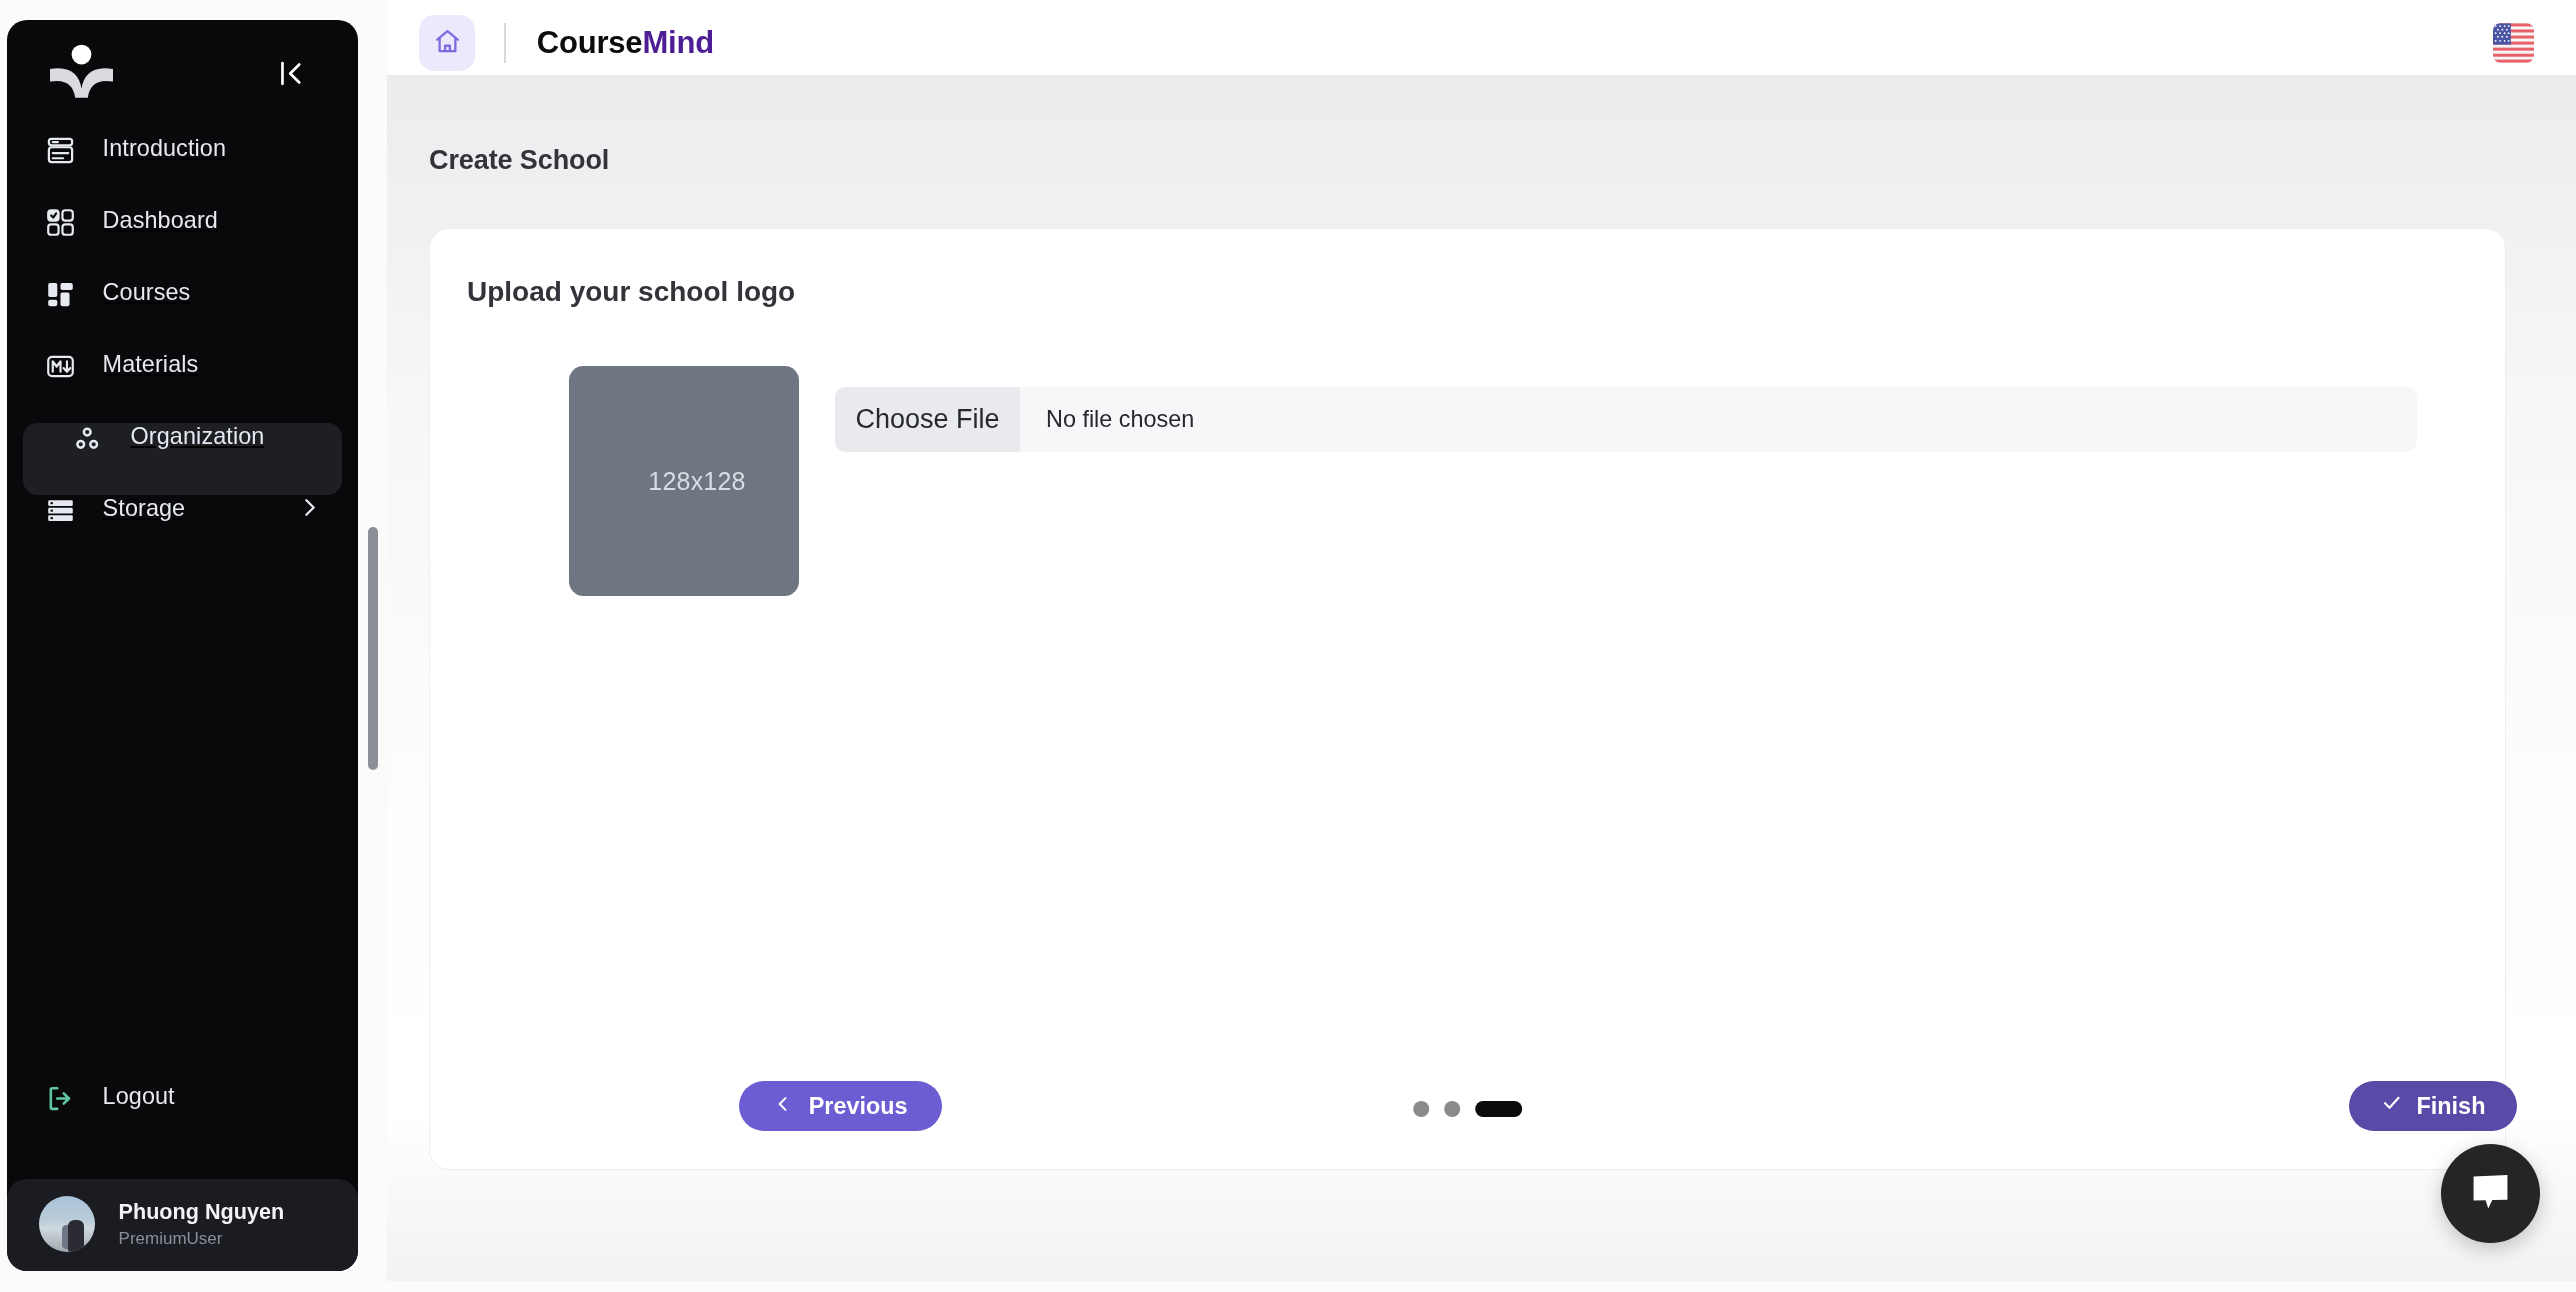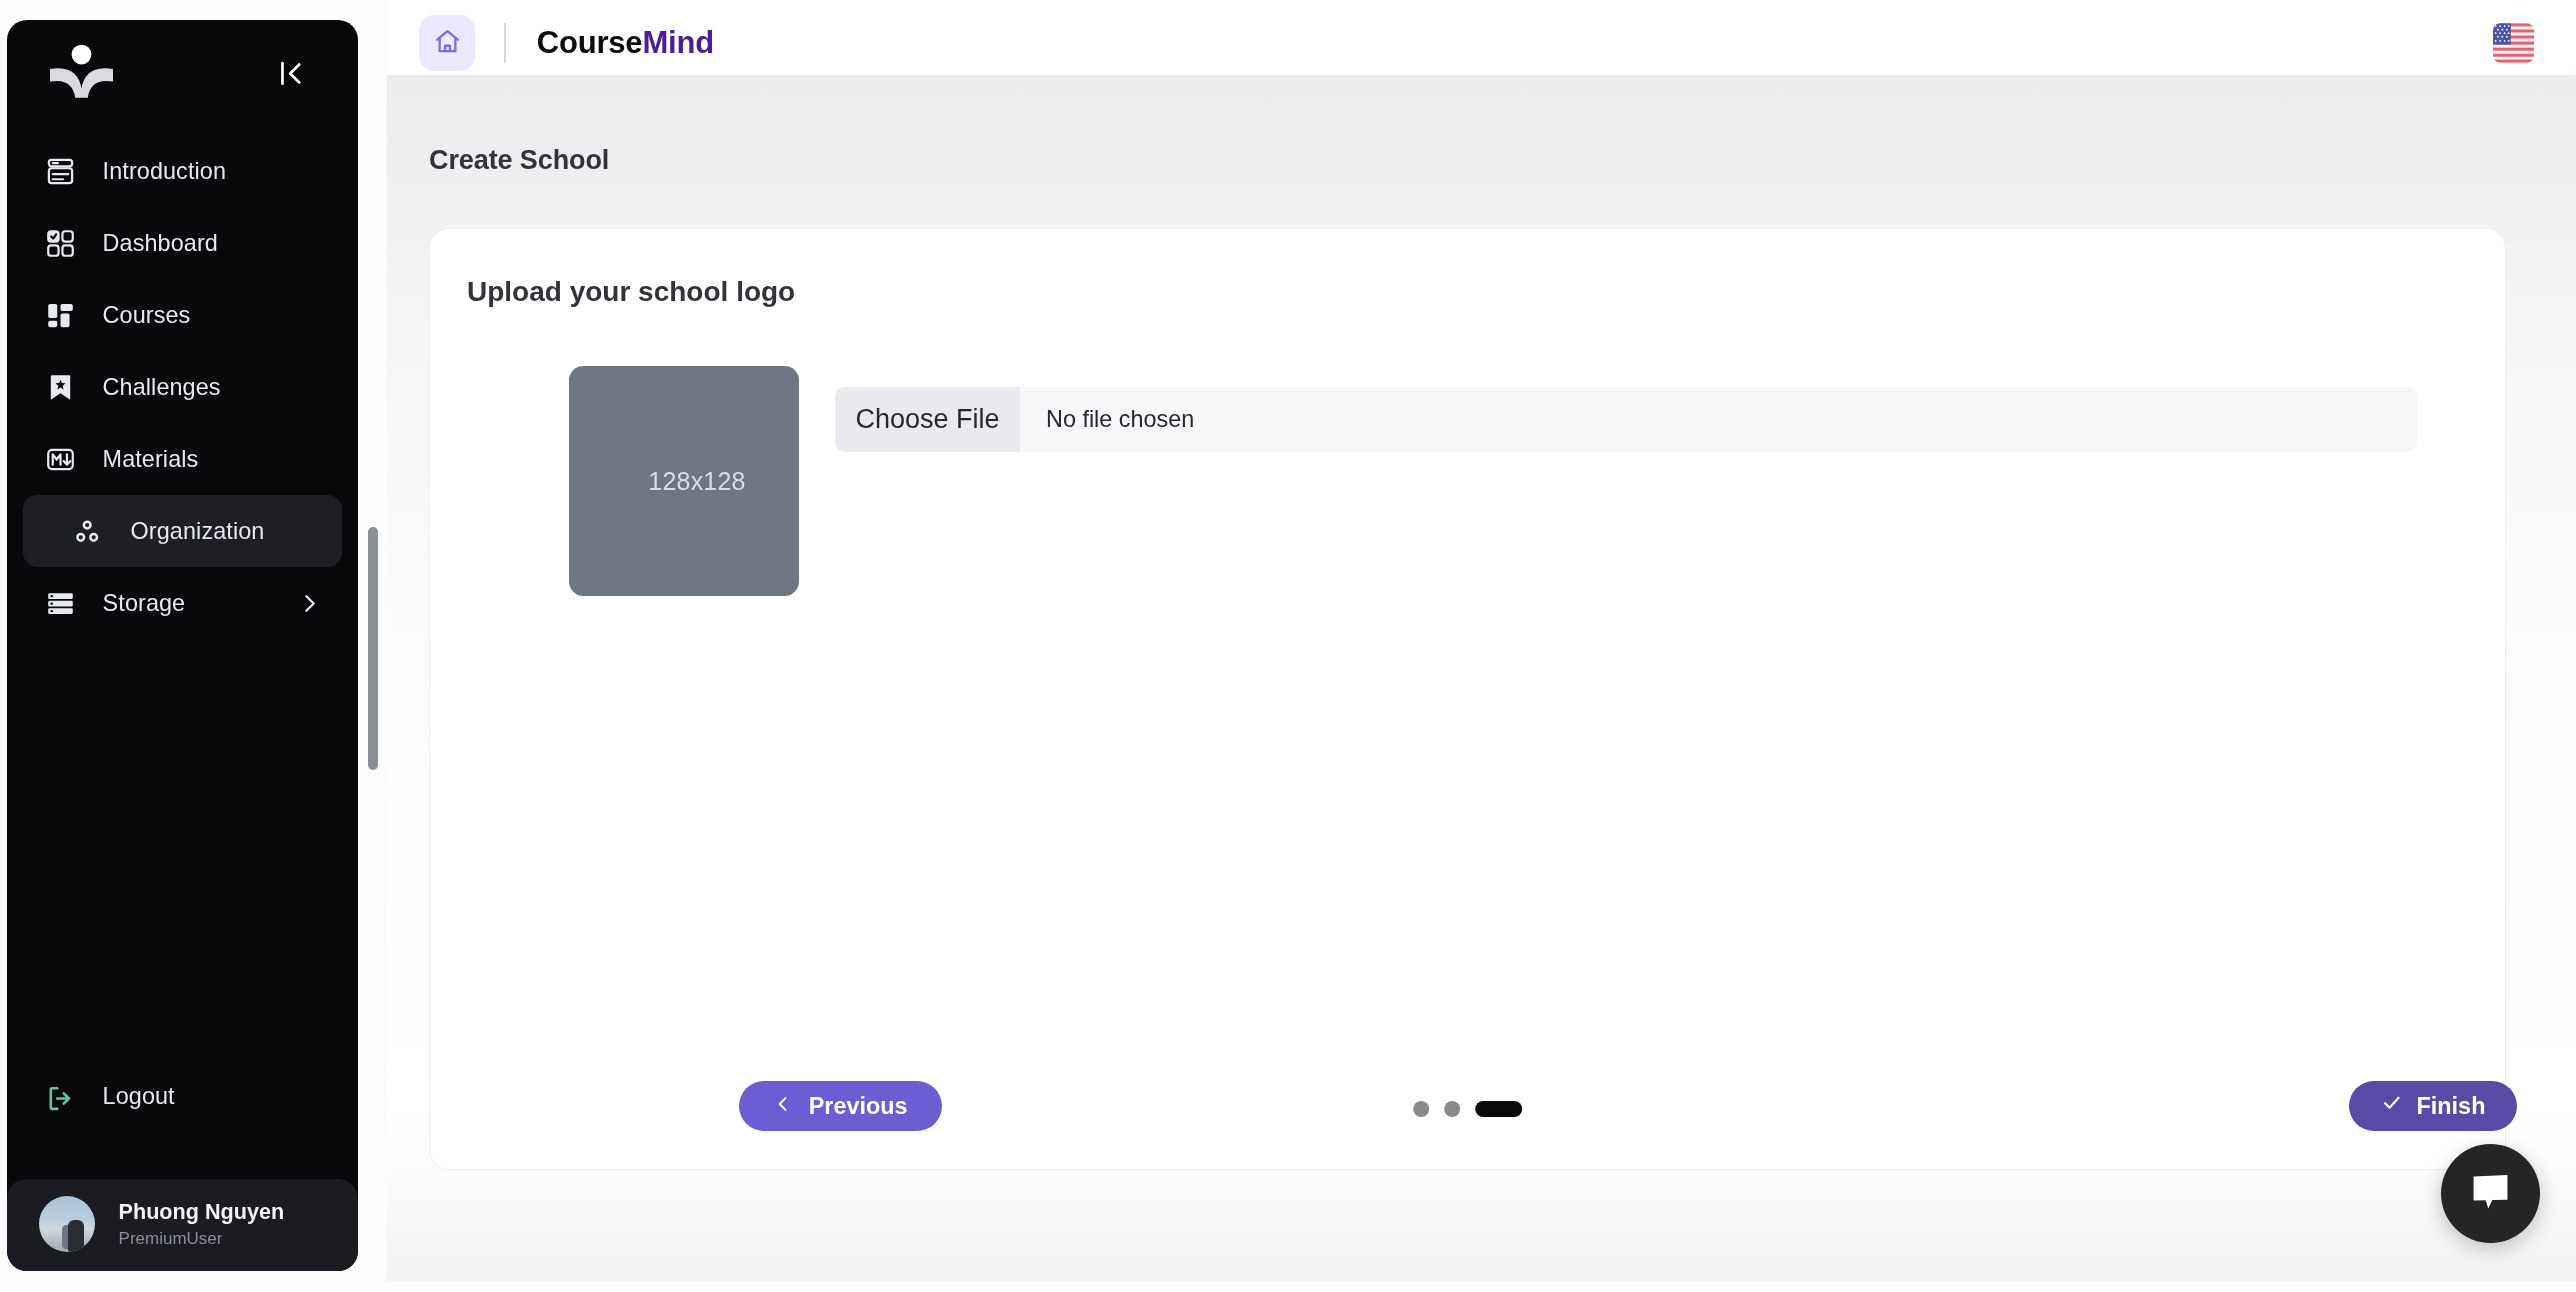--- a/index.html
+++ b/index.html
@@ -23,24 +23,25 @@
   .sb-head {
     height: 106px; flex: 0 0 106px;
     display: flex; align-items: center; justify-content: space-between;
     padding: 0 47px 0 41px;
   }
   .brand-mark { width: 67px; height: 63px; display: block; }
   .collapse-btn { width: 40px; height: 40px; display: flex; align-items: center; justify-content: center; cursor: pointer; }
 
   .sb-nav { flex: 1 1 auto; padding: 9px 16px 0 16px; }
   .nav-item {
-    display: flex; align-items: center;
+    display: flex; align-items: flex-start;
     height: 72px; padding: 0 20px 0 18px;
     border-radius: 14.4px; cursor: pointer;
     position: relative;
+    text-decoration: underline;
   }
   .nav-item.active { background: #1e1f24; padding-left: 46px; }
   .nav-ico { width: 38px; flex: 0 0 38px; display: flex; align-items: center; justify-content: center; }
   .nav-label {
     margin-left: 23.4px;
     font-size: 23.4px; color: #e6e9f0; font-weight: 400;
     letter-spacing: 0.1px; white-space: nowrap;
   }
   .nav-chevron { margin-left: auto; display: flex; align-items: center; }
 
@@ -229,29 +230,20 @@
           <svg width="31" height="31" viewBox="0 0 24 24" fill="#e6e9f0">
             <rect x="2.5" y="3" width="7" height="11" rx="1.4"></rect>
             <rect x="12" y="3" width="9.5" height="5.5" rx="1.4"></rect>
             <rect x="2.5" y="16" width="7" height="5" rx="1.4"></rect>
             <rect x="12" y="10.5" width="7" height="10.5" rx="1.4"></rect>
           </svg>
         </span>
         <span class="nav-label">Courses</span>
       </div>
 
-      <div class="nav-item">
-        <span class="nav-ico">
-          <svg width="31" height="31" viewBox="0 0 24 24" fill="#e6e9f0">
-            <path d="M5.5 2.5 h13 a1 1 0 0 1 1 1 v18 l-7.5-5 -7.5 5 v-18 a1 1 0 0 1 1 -1 z"></path>
-            <polygon points="12,6 13.1,8.6 15.9,8.8 13.7,10.7 14.4,13.5 12,12 9.6,13.5 10.3,10.7 8.1,8.8 10.9,8.6" fill="#09090c"></polygon>
-          </svg>
-        </span>
-        <span class="nav-label">Challenges</span>
-      </div>
 
       <div class="nav-item">
         <span class="nav-ico">
           <svg width="31" height="31" viewBox="0 0 24 24" fill="none" stroke="#e6e9f0" stroke-width="1.7">
             <rect x="2.5" y="4.5" width="19" height="15" rx="3"></rect>
             <path d="M6 16 v-8 l3 4 l3 -4 v8" stroke-width="1.7" stroke-linecap="round" stroke-linejoin="round"></path>
             <path d="M17 8 v8 M14.4 13.2 L17 16 l2.6 -2.8" stroke-linecap="round" stroke-linejoin="round"></path>
           </svg>
         </span>
         <span class="nav-label">Materials</span>

